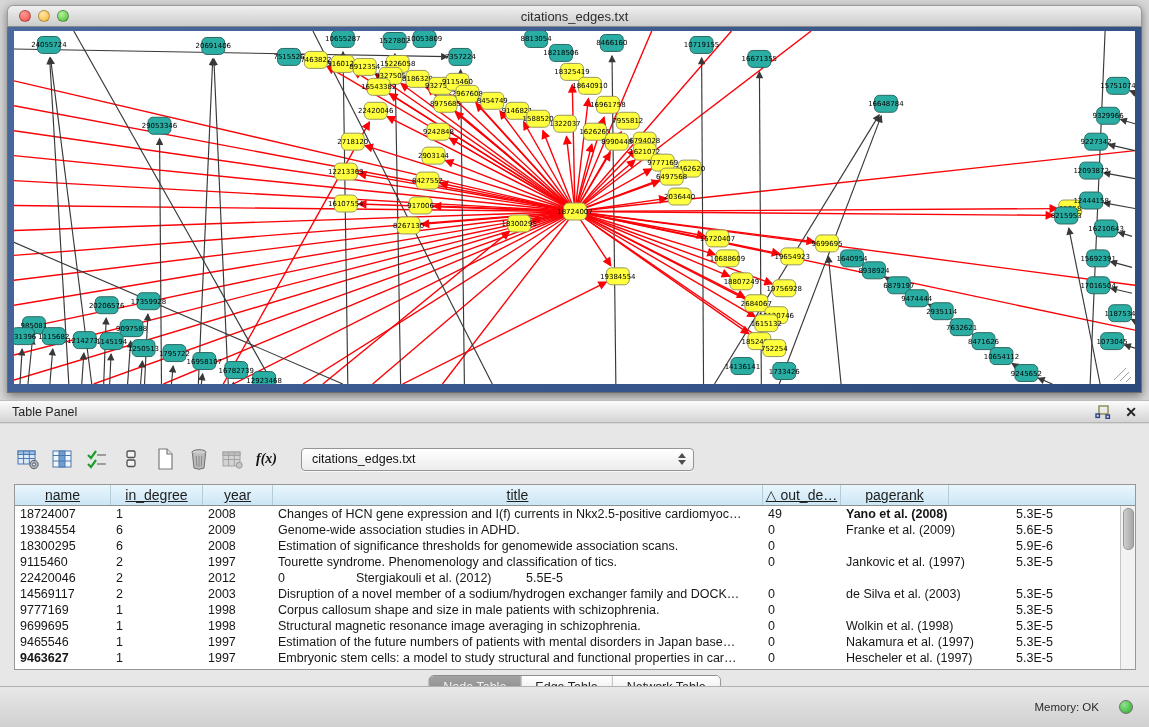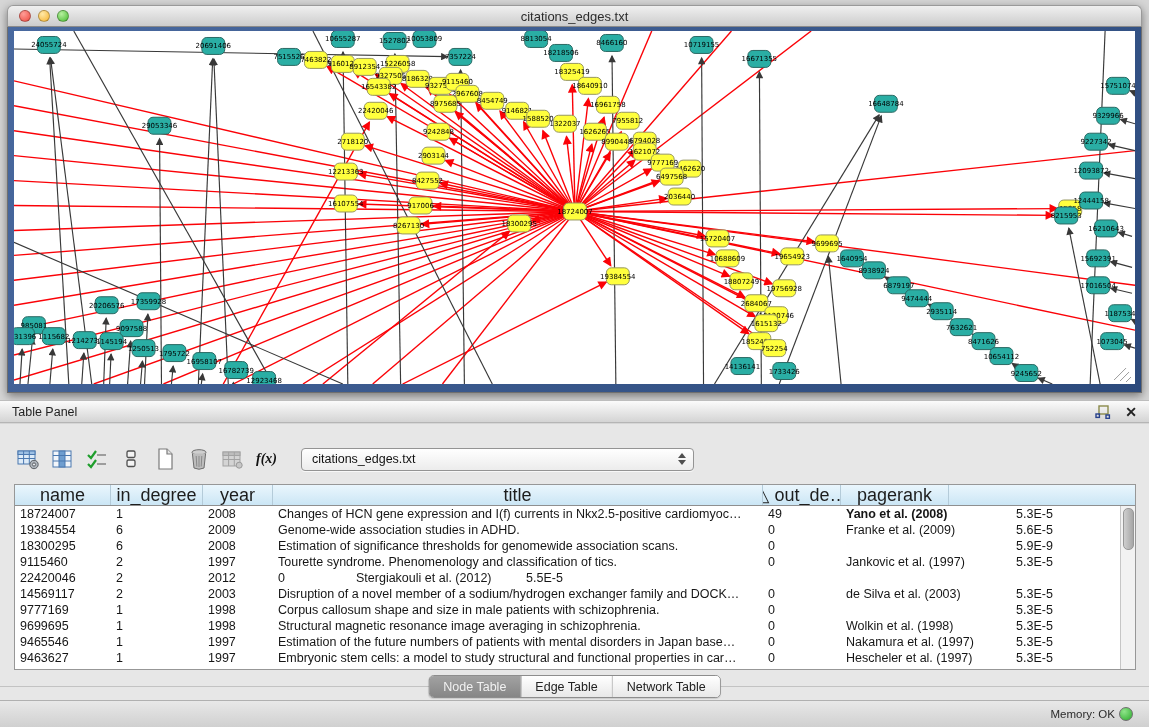--- a/index.html
+++ b/index.html
@@ -29,35 +29,35 @@
   .toolbar{position:absolute;left:16px;top:21px;height:28px;display:flex;align-items:center;gap:9px;}
   .tbtn{width:25px;height:25px;display:flex;align-items:center;justify-content:center;}
   .fx{font:italic bold 14px "Liberation Serif",serif;color:#111;}
   .combo{width:393px;height:23px;margin-left:13px;background:linear-gradient(#ffffff,#ececec);border:1px solid #949494;border-radius:4px;display:flex;align-items:center;padding-left:10px;box-sizing:border-box;font-size:12.5px;color:#111;box-shadow:0 1px 0 rgba(255,255,255,.7);}
   .combo .arrows{margin-left:auto;margin-right:7px;display:flex;flex-direction:column;gap:2px;}
   .arr-up{width:0;height:0;border-left:4px solid transparent;border-right:4px solid transparent;border-bottom:5px solid #4f4f4f;}
   .arr-dn{width:0;height:0;border-left:4px solid transparent;border-right:4px solid transparent;border-top:5px solid #4f4f4f;}
 
   .tablewrap{position:absolute;left:14px;top:60px;width:1122px;height:186px;background:#fff;border:1px solid #979797;box-sizing:border-box;overflow:hidden;}
   .thead{display:flex;height:21px;background:linear-gradient(#eaf6fd,#cbe6f5);border-bottom:1px solid #8f8f8f;box-sizing:border-box;}
-  .th{font-size:18px;color:#1d1d1d;display:flex;align-items:center;justify-content:center;border-right:1px solid #b4cbd9;box-sizing:border-box;overflow:hidden;white-space:nowrap;}
+  .th{font-size:14px;color:#1d1d1d;display:flex;align-items:center;justify-content:center;border-right:1px solid #b4cbd9;box-sizing:border-box;overflow:hidden;white-space:nowrap;text-decoration:underline;}
   .tr{display:flex;height:16px;line-height:16px;}
   .td{font-size:12.5px;color:#161616;padding-left:5px;white-space:nowrap;overflow:hidden;box-sizing:border-box;}
   .vscroll{position:absolute;top:21px;right:0;bottom:0;width:15px;background:#f2f2f2;border-left:1px solid #c6c6c6;box-sizing:border-box;}
   .vthumb{position:absolute;left:2px;top:2px;width:9px;height:40px;background:linear-gradient(90deg,#cfcfcf,#a6a6a6);border:1px solid #979797;border-radius:5px;}
 
   .tabsrow{position:absolute;left:0;top:251px;width:100%;height:23px;}
   .tabsrow:before{content:"";position:absolute;left:0;right:0;top:11px;border-top:1px solid #c3c3c3;}
   .seg{position:absolute;left:50%;top:0;transform:translateX(-50%);display:flex;border:1px solid #8d8d8d;border-radius:5px;overflow:hidden;background:#fff;box-shadow:0 1px 1px rgba(0,0,0,.12);}
   .seg .tab{font-family:"Liberation Sans",sans-serif;font-size:12.5px;color:#222;background:linear-gradient(#ffffff,#e8e8e8);border:none;border-right:1px solid #b3b3b3;height:21px;padding:0 14px;cursor:default;}
   .seg .tab:last-child{border-right:none;}
   .seg .tab.sel{background:linear-gradient(#a2a2a2,#868686);color:#f1f1f1;}
 
   
-  .statusbar{position:absolute;left:0;bottom:0;width:1149px;height:27px;background:linear-gradient(#e8e8e8,#d0d0d0);border-top:1px solid #b0b0b0;display:flex;align-items:center;justify-content:flex-end;gap:4px;padding-right:16px;box-sizing:border-box;font-size:11.5px;color:#2b2b2b;}
+  .statusbar{position:absolute;left:0;bottom:0;width:1149px;height:41px;background:linear-gradient(#e8e8e8,#d0d0d0);border-top:1px solid #b0b0b0;display:flex;align-items:center;justify-content:flex-end;gap:20px;padding-right:16px;box-sizing:border-box;font-size:11.5px;color:#2b2b2b;}
   .memdot{width:14px;height:14px;border-radius:50%;background:radial-gradient(circle at 35% 30%,#8fe48a,#2cab2c);border:1px solid #6f6f6f;box-sizing:border-box;}
 </style>
 </head>
 <body>
 
 <div class="screen">
 
   <div class="net-window">
     <div class="titlebar">
       <span class="tl red"></span>
@@ -524,21 +524,21 @@
             <div class="td" style="width: 170px;">Franke et al. (2009)</div>
             <div class="td" style="width: 108px;">5.6E-5</div>
           </div>
           <div class="tr">
             <div class="td" style="width: 96px;">18300295</div>
             <div class="td" style="width: 92px;">6</div>
             <div class="td" style="width: 70px;">2008</div>
             <div class="td" style="width: 490px;">Estimation of significance thresholds for genomewide association scans.</div>
             <div class="td" style="width: 78px;">0</div>
             <div class="td" style="width: 170px; margin-top: 40px;">Dudbridge et al. (2008)</div>
-            <div class="td" style="width: 108px;">5.9E-9</div>
+            <div class="td" style="width: 108px;">5.9E-6</div>
           </div>
           <div class="tr">
             <div class="td" style="width: 96px;">9115460</div>
             <div class="td" style="width: 92px;">2</div>
             <div class="td" style="width: 70px;">1997</div>
             <div class="td" style="width: 490px;">Tourette syndrome. Phenomenology and classification of tics.</div>
             <div class="td" style="width: 78px;">0</div>
             <div class="td" style="width: 170px;">Jankovic et al. (1997)</div>
             <div class="td" style="width: 108px;">5.3E-5</div>
           </div>
@@ -580,21 +580,21 @@
           <div class="tr">
             <div class="td" style="width: 96px;">9465546</div>
             <div class="td" style="width: 92px;">1</div>
             <div class="td" style="width: 70px;">1997</div>
             <div class="td" style="width: 490px;">Estimation of the future numbers of patients with mental disorders in Japan base…</div>
             <div class="td" style="width: 78px;">0</div>
             <div class="td" style="width: 170px;">Nakamura et al. (1997)</div>
             <div class="td" style="width: 108px;">5.3E-5</div>
           </div>
           <div class="tr">
-            <div class="td" style="width: 96px;">9463627</div>
+            <div class="td" style="width: 96px; font-weight: bold;">9463627</div>
             <div class="td" style="width: 92px;">1</div>
             <div class="td" style="width: 70px;">1997</div>
             <div class="td" style="width: 490px;">Embryonic stem cells: a model to study structural and functional properties in car…</div>
             <div class="td" style="width: 78px;">0</div>
             <div class="td" style="width: 170px;">Hescheler et al. (1997)</div>
             <div class="td" style="width: 108px;">5.3E-5</div>
           </div>
         </div>
       <div class="vscroll">
           <div class="vthumb"></div>

